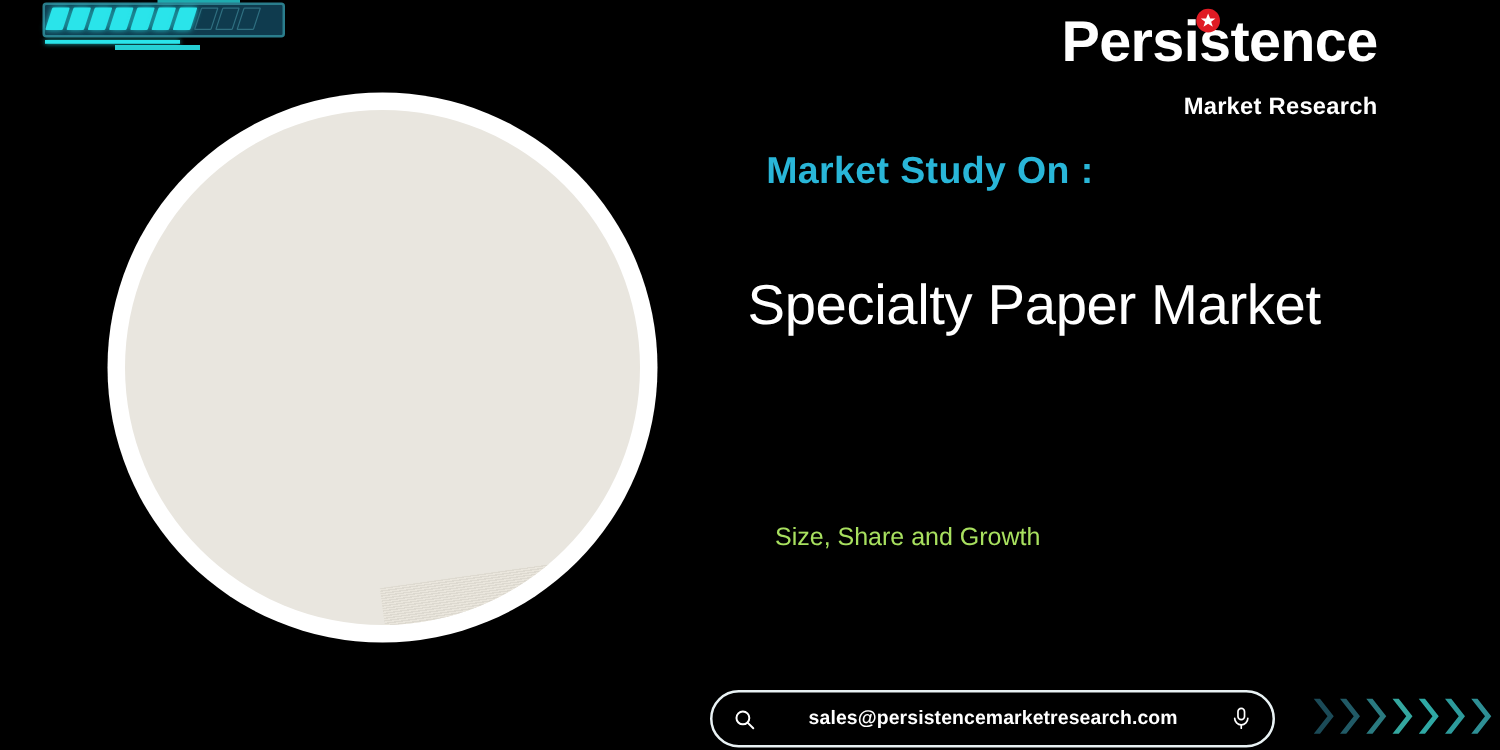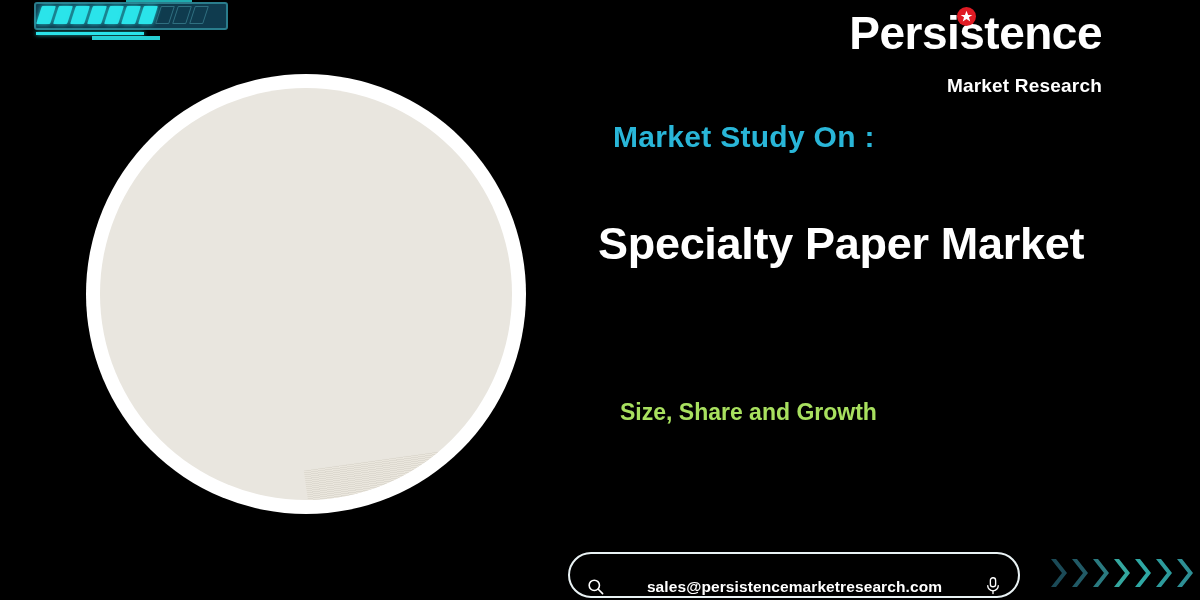--- a/index.html
+++ b/index.html
@@ -177,47 +177,47 @@
     font-weight: bold;
     color: #29b6d8;
     letter-spacing: .3px;
     margin-top: 12px;
   }
   .headline {
     position: absolute;
     left: 598px;
     top: 218px;
     font-size: 45px;
-    font-weight: bold;
+    font-weight: normal;
     color: #ffffff;
     letter-spacing: -0.3px;
   }
   .subline {
     position: absolute;
     left: 620px;
-    top: 397px;
-    font-size: 23px;
-    font-weight: bold;
+    top: 417px;
+    font-size: 20px;
+    font-weight: normal;
     color: #a8e05f;
     line-height: 1.33;
   }
   .subline div { white-space: nowrap; }
 
   
   .searchbar {
     position: absolute;
     left: 568px;
     top: 552px;
     width: 452px;
     height: 46px;
     border: 2px solid #e9f2f4;
     border-radius: 26px;
     box-sizing: border-box;
     display: flex;
-    align-items: flex-end;
+    align-items: center;
     padding: 0 16px;
     background: transparent;
   }
   .searchbar .sb-icon { flex: 0 0 auto; display: flex; align-items: center; }
   .sb-text {
     flex: 1 1 auto;
     text-align: center;
     color: #ffffff;
     font-size: 15.5px;
     font-weight: bold;

